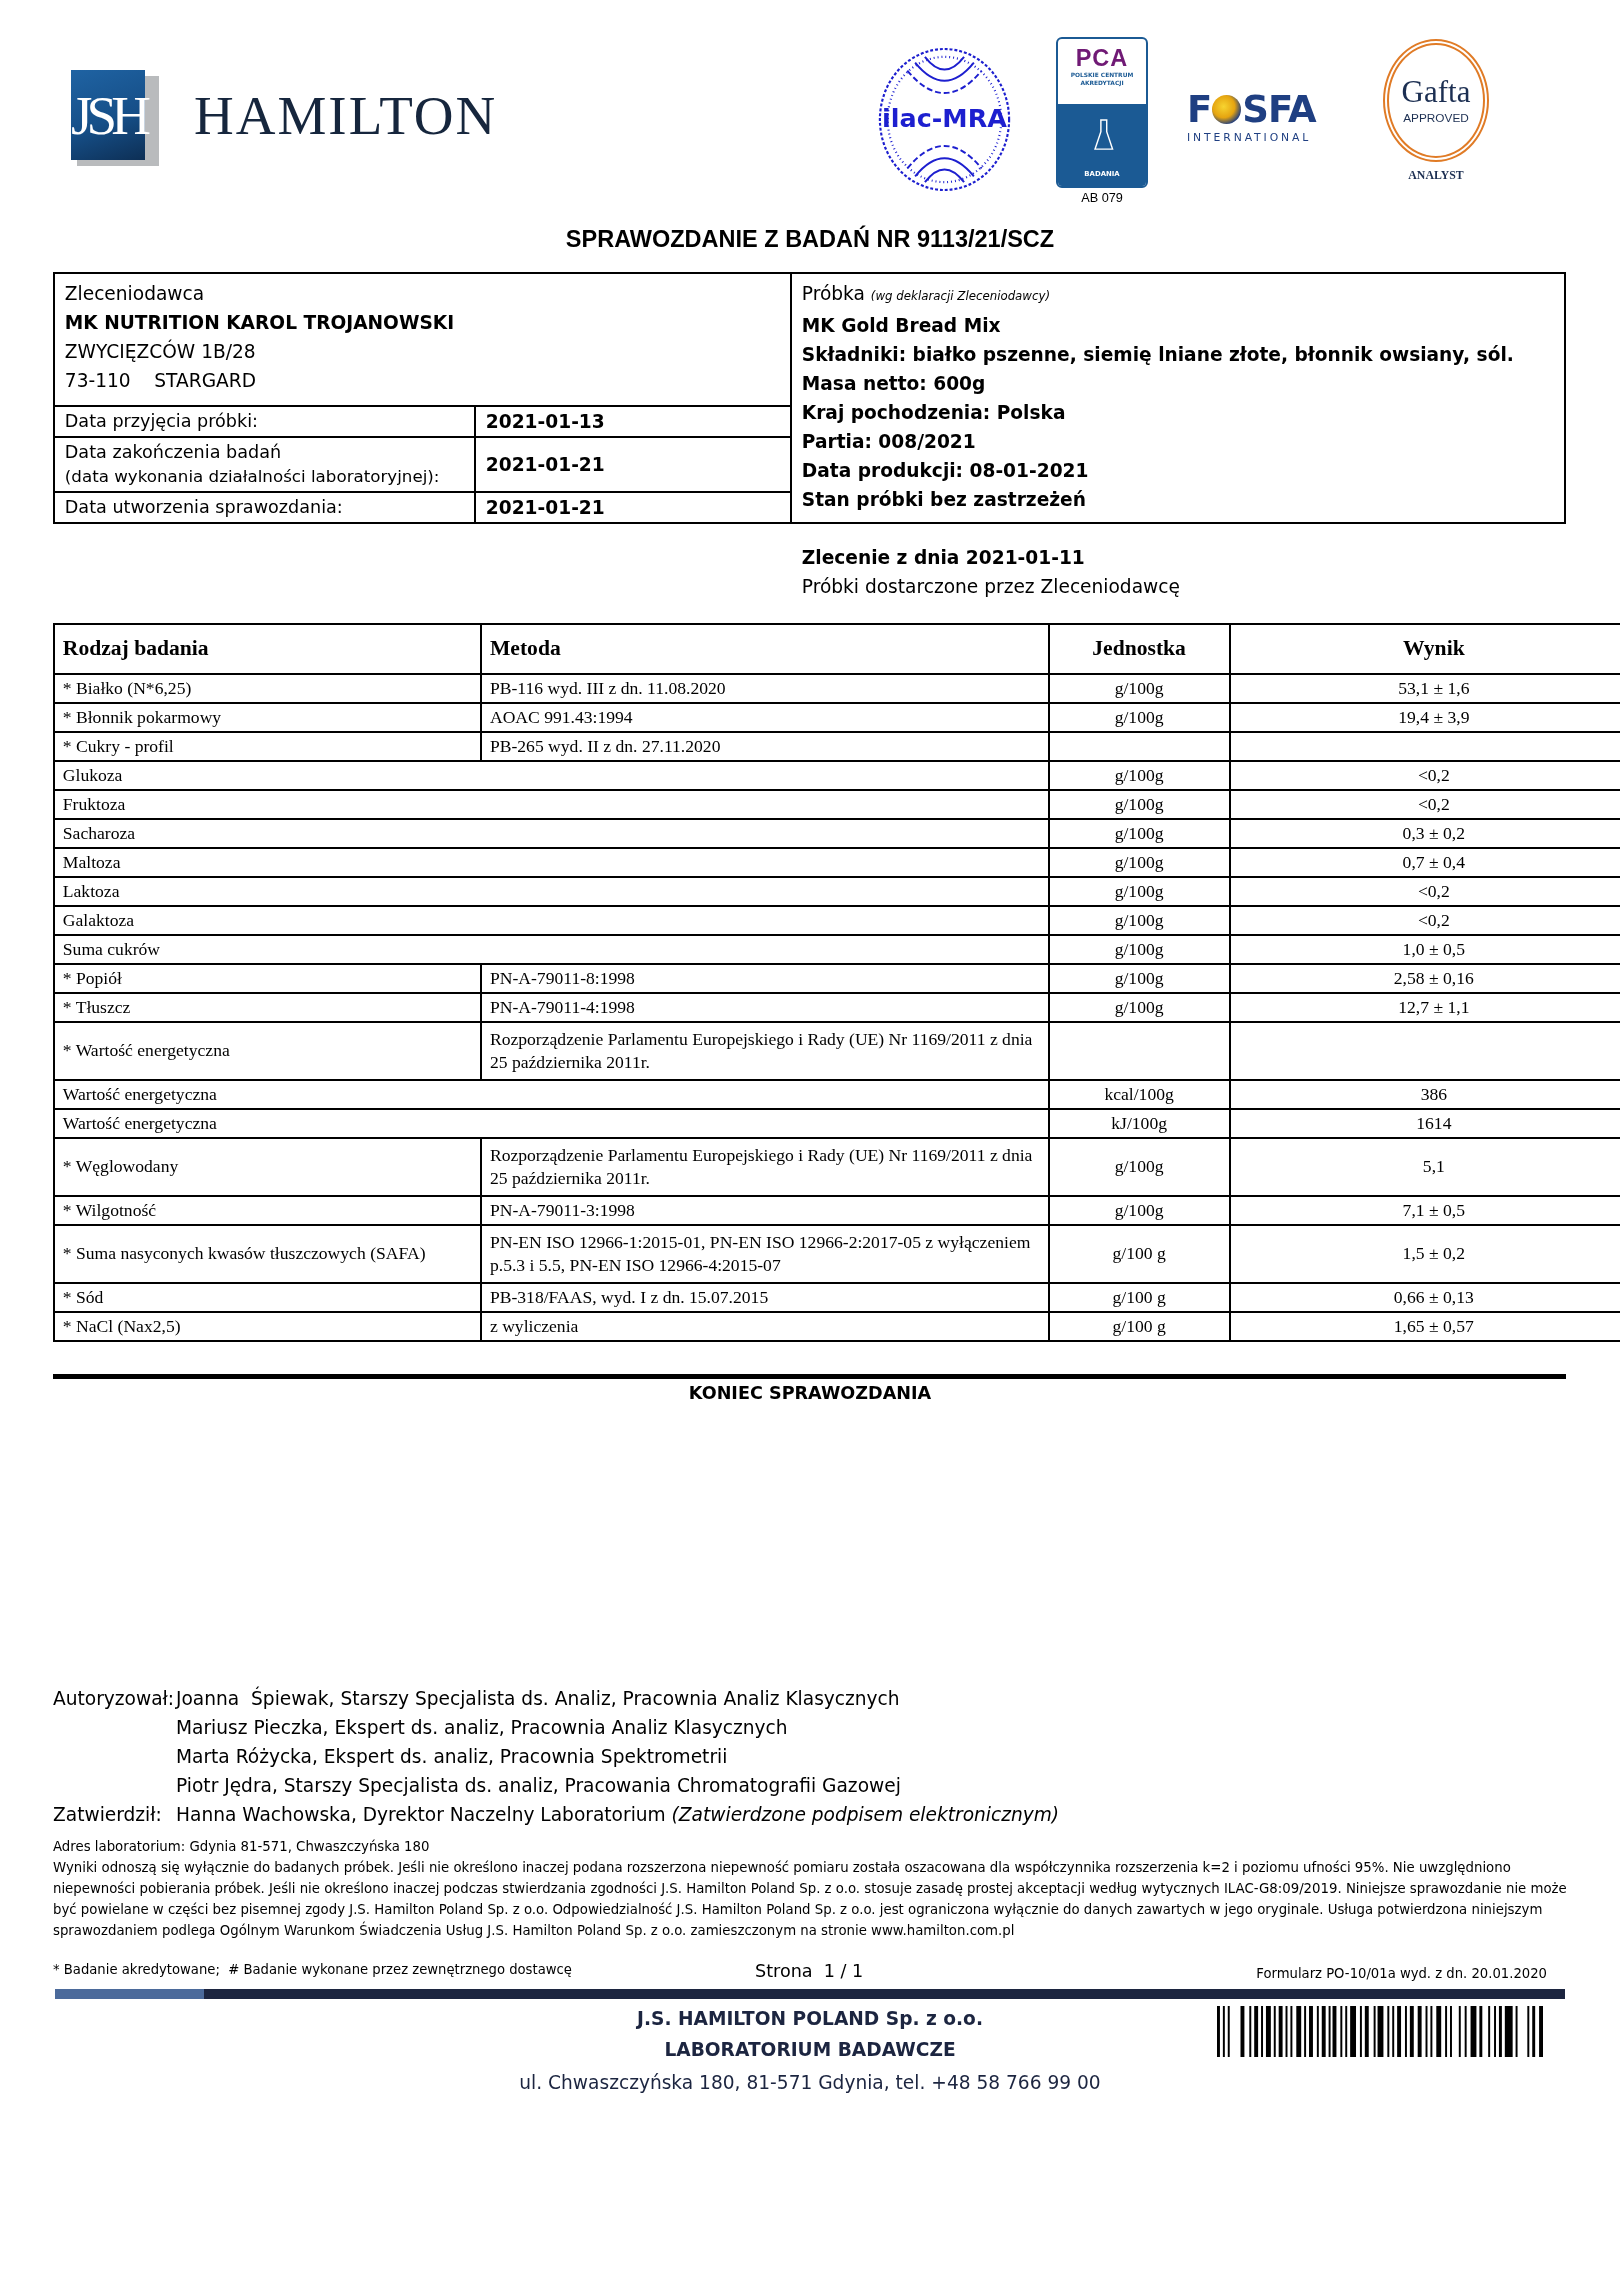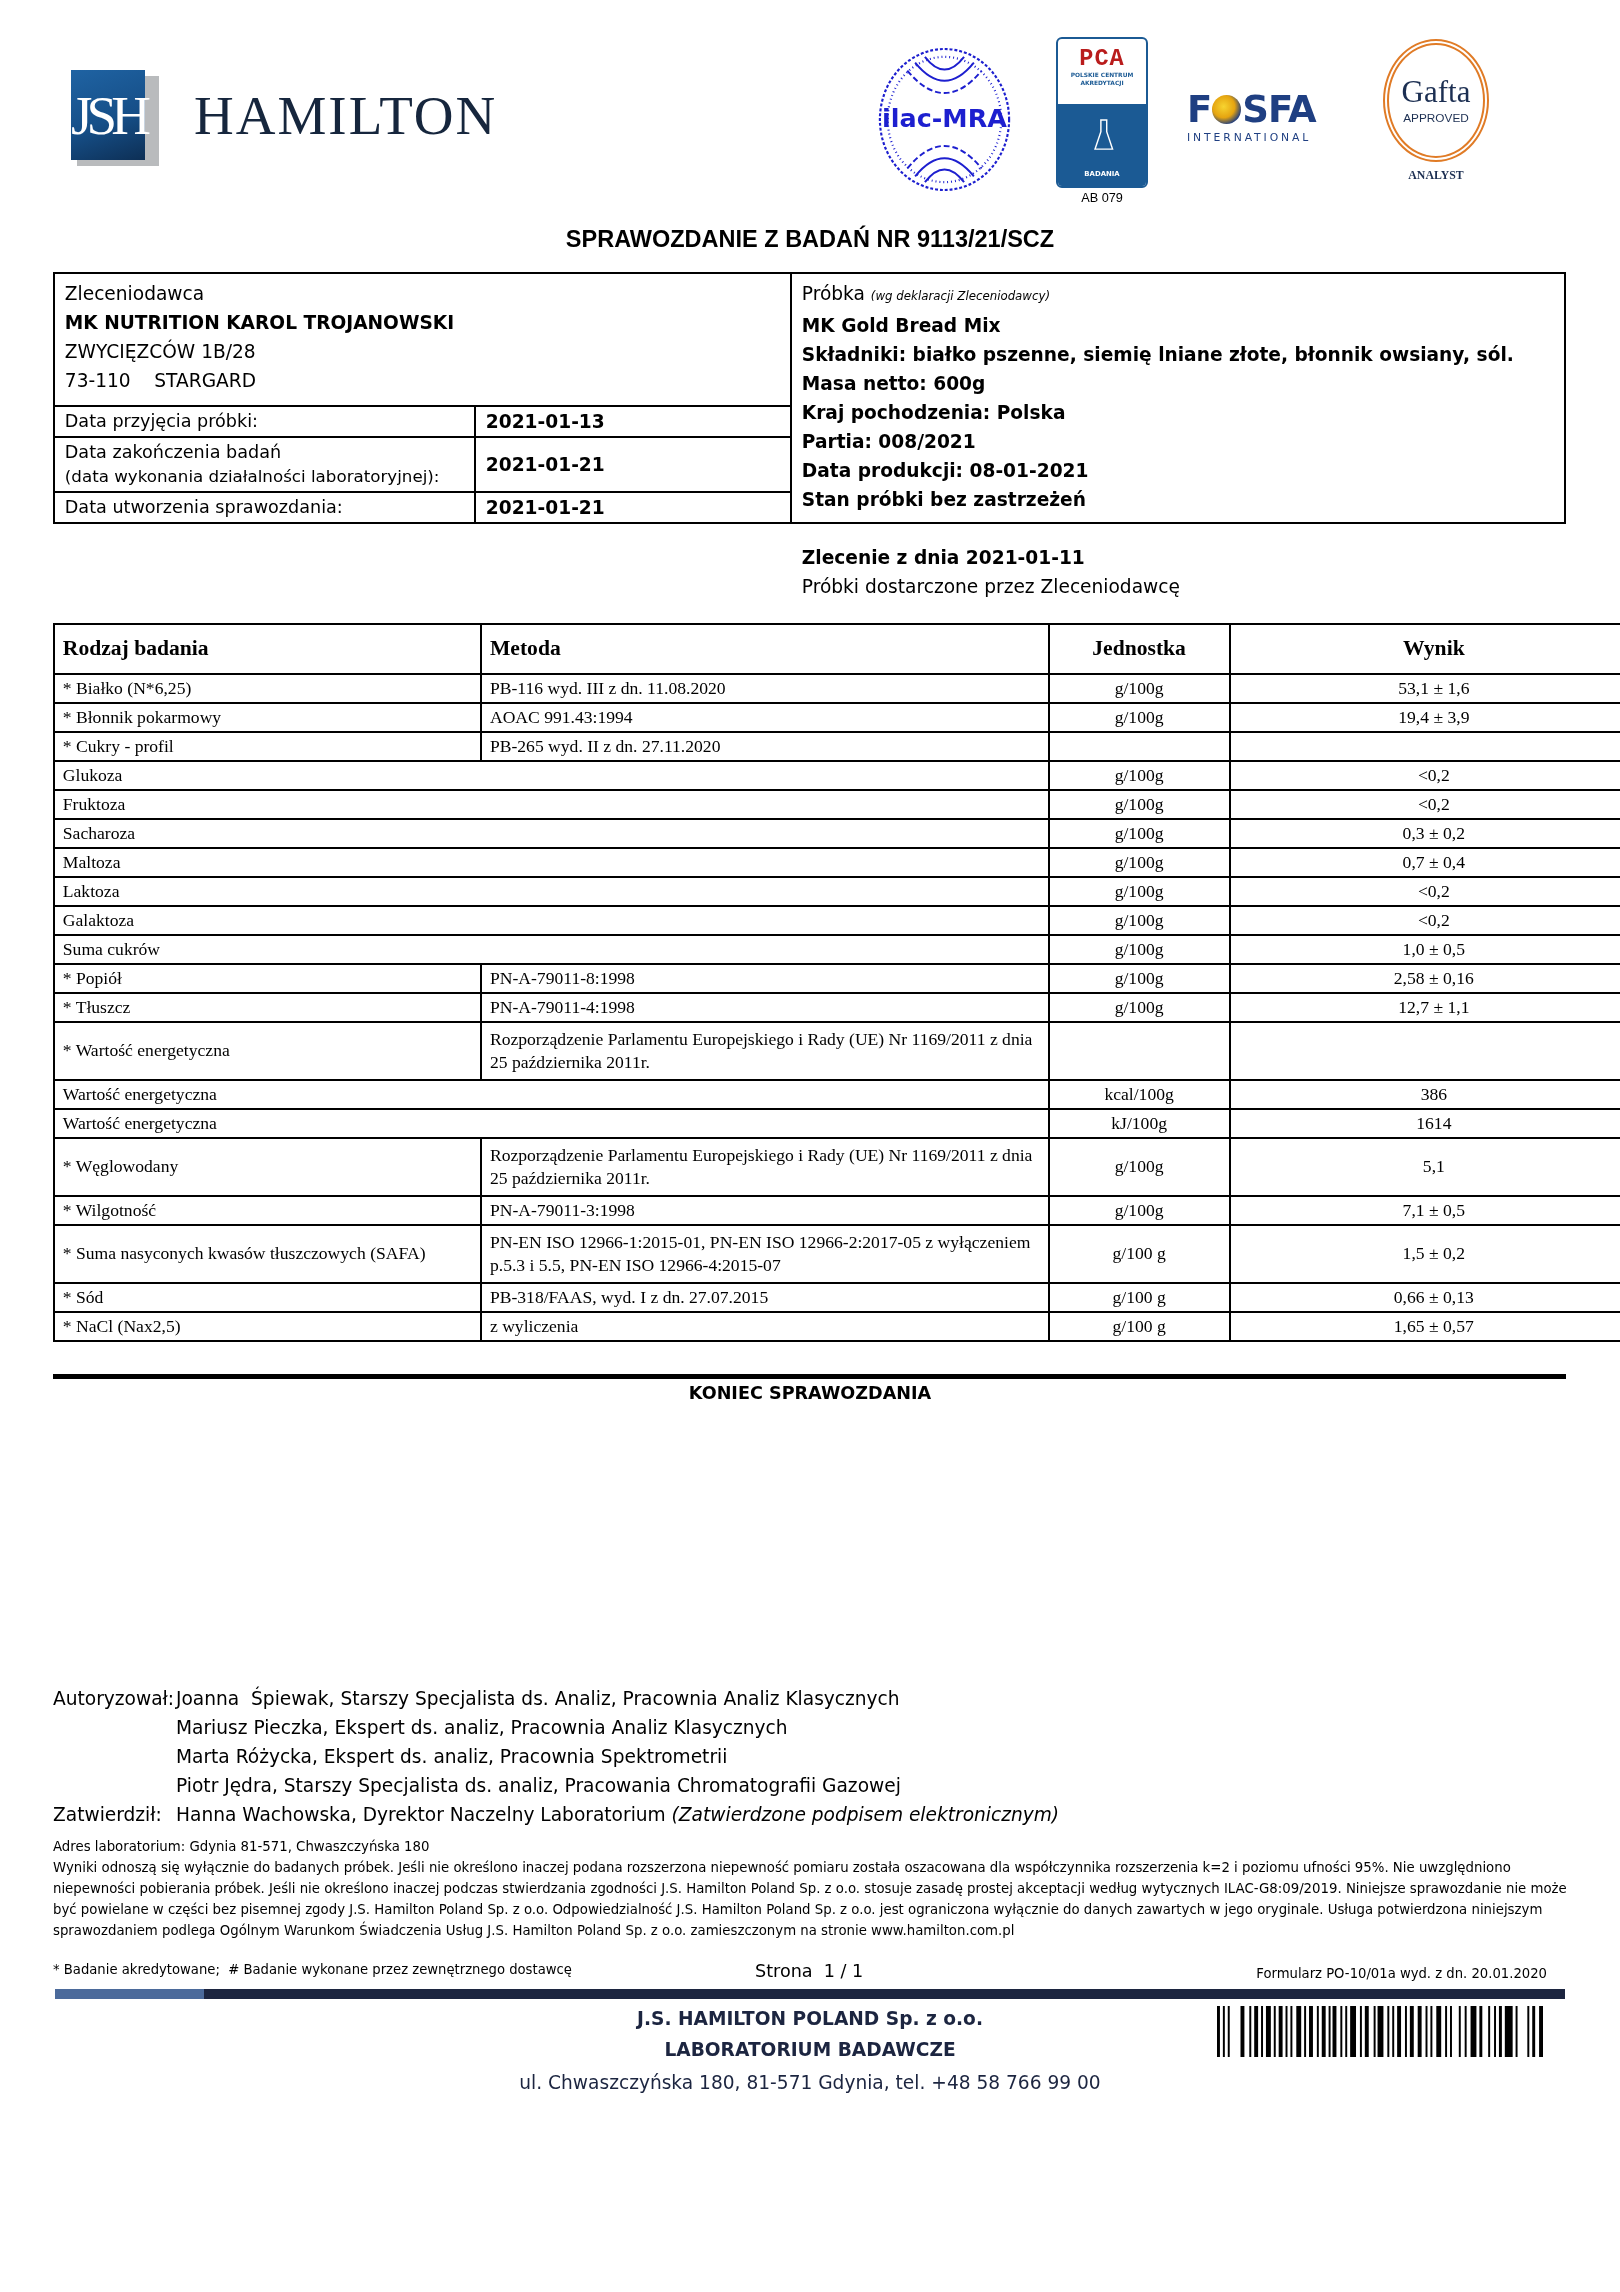--- a/index.html
+++ b/index.html
@@ -13,21 +13,21 @@
   .jsh-square { position: absolute; left: 0; top: 0; width: 74px; height: 90px;
     background: linear-gradient(160deg, #1f63a3 0%, #164f88 55%, #0d2f55 100%);
     color: #fff; font-family: "Liberation Serif", serif; font-size: 55px; letter-spacing: -5.9px;
     display: flex; align-items: center; justify-content: center; }
   .hamilton-word { margin-left: 41px; font-family: "Liberation Serif", serif; font-size: 55px; color: #16263d; letter-spacing: 2px; line-height: 1; }
 
   .logo-ilac { position: absolute; left: 875px; top: 45px; width: 139px; height: 149px; }
   .logo-pca { position: absolute; left: 1056px; top: 37px; width: 92px; height: 164px; }
   .pca-card { width: 92px; height: 151px; border: 2px solid #1b5a94; border-radius: 5.9px; overflow: hidden; background: #fff; }
   .pca-top { height: 65px; text-align: center; }
-  .pca-title { font-family: Liberation Mono, monospace; font-weight: bold; font-size: 23.5px; color: #b91c1c; padding-top: 5.9px; letter-spacing: 1px; }
+  .pca-title { font-family: Liberation Sans, sans-serif; font-weight: bold; font-size: 23.5px; color: #701a75; padding-top: 5.9px; letter-spacing: 1px; }
   .pca-sub { font-family: "DejaVu Sans", sans-serif; font-size: 5.9px; color: #1b5a94; font-weight: bold; line-height: 7.8px; }
   .pca-bottom { height: 84px; background: #1b5a94; color: #fff; text-align: center; position: relative; }
   .pca-badania { position: absolute; bottom: 9.8px; left: 0; right: 0; font-family: "DejaVu Sans", sans-serif; font-size: 6.9px; font-weight: bold; }
   .pca-flask { position: absolute; left: 35px; top: 13.7px; width: 21.6px; height: 35px; }
   .pca-code { text-align: center; font-family: "Liberation Sans", sans-serif; font-size: 12.7px; margin-top: 2.9px; }
 
   .logo-fosfa { position: absolute; left: 1187px; top: 91px; width: 135px; }
   .fosfa-word { font-family: "DejaVu Sans", sans-serif; font-weight: bold; font-size: 37px; color: #1f3f82; letter-spacing: -1px; line-height: 1; display: flex; align-items: center; }
   .fosfa-globe { display: inline-block; width: 29px; height: 29px; border-radius: 50%; background: radial-gradient(circle at 40% 40%, #f7d430 0%, #e5a410 45%, #1c3b80 75%); margin: 0 1px; }
   .fosfa-intl { font-family: "DejaVu Sans", sans-serif; font-size: 10.8px; letter-spacing: 2.9px; color: #1f3f82; margin-top: 2.9px; }
@@ -310,21 +310,21 @@
         <td class="c">7,1 ± 0,5</td>
       </tr>
     <tr>
         <td class="tall">* Suma nasyconych kwasów tłuszczowych (SAFA)</td>
         <td class="tall">PN-EN ISO 12966-1:2015-01, PN-EN ISO 12966-2:2017-05 z wyłączeniem p.5.3 i 5.5, PN-EN ISO 12966-4:2015-07</td>
         <td class="c tall">g/100 g</td>
         <td class="c tall">1,5 ± 0,2</td>
       </tr>
     <tr>
         <td>* Sód</td>
-        <td>PB-318/FAAS, wyd. I z dn. 27.07.2015</td>
+        <td>PB-318/FAAS, wyd. I z dn. 15.07.2015</td>
         <td class="c">g/100 g</td>
         <td class="c">0,66 ± 0,13</td>
       </tr>
     <tr>
         <td>* NaCl (Nax2,5)</td>
         <td>z wyliczenia</td>
         <td class="c">g/100 g</td>
         <td class="c">1,65 ± 0,57</td>
       </tr>
   </tbody>

